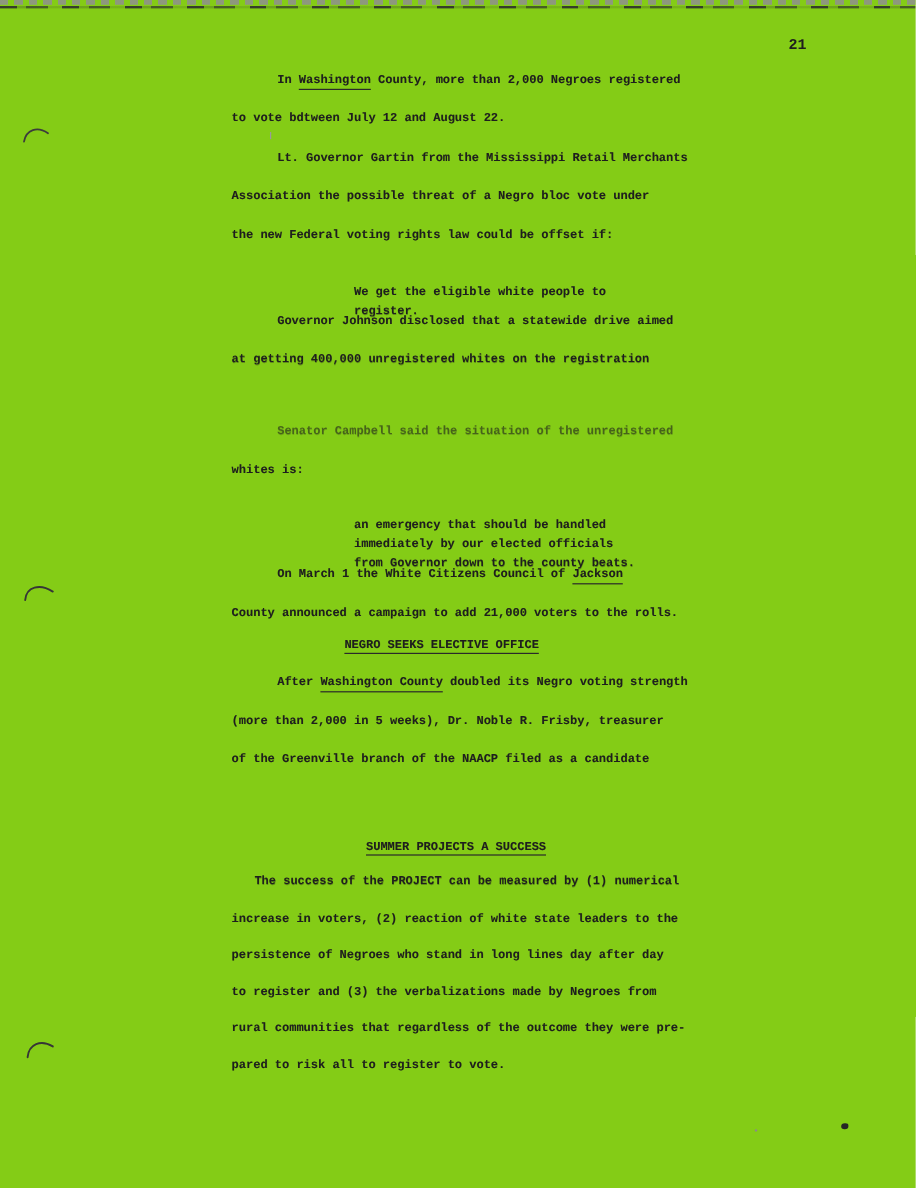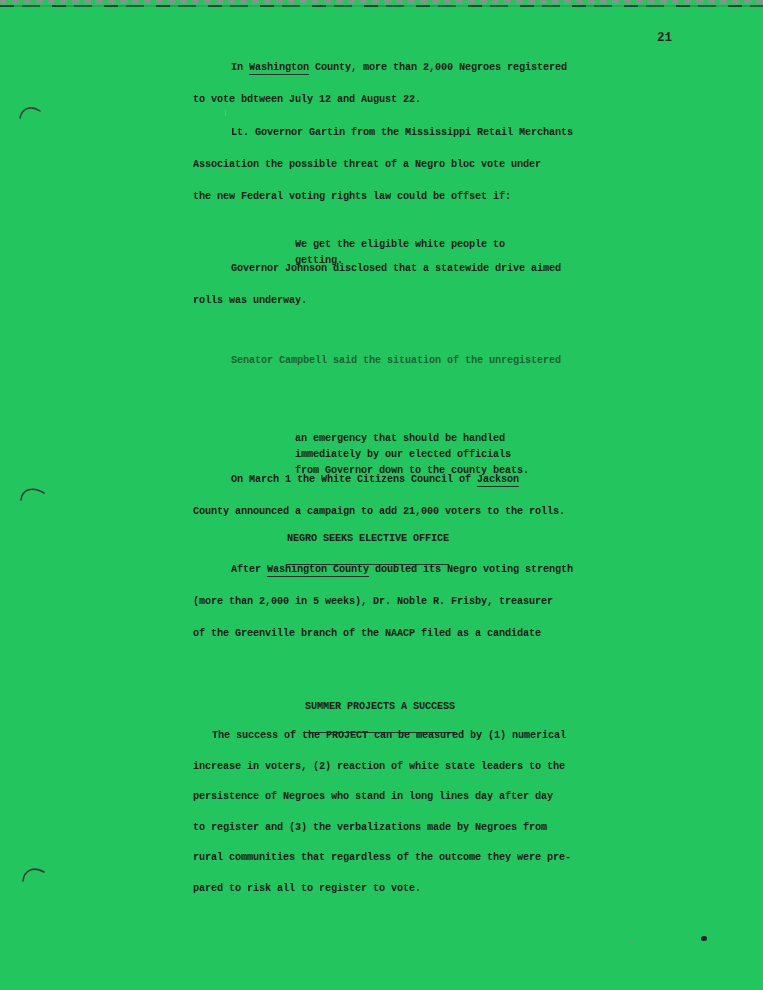--- a/index.html
+++ b/index.html
@@ -5,21 +5,21 @@
   html,body{margin:0;padding:0;}
   body{
     width:763px;height:990px;
     background:#f4f4f2;
     font-family:"Liberation Mono","DejaVu Sans Mono",monospace;
     overflow:hidden;
   }
   .page{
     position:relative;
     width:763px;height:990px;
-    background:#22c55e;
+    background:#84cc16;
     color:#1e1e1e;
   }
   
   .scan-strip{
     position:absolute;top:0;left:0;width:763px;height:4px;
     background:repeating-linear-gradient(90deg,#8f8f8f 0 7px,transparent 7px 12px);
     opacity:.85;
   }
   .scan-line{
     position:absolute;top:5px;left:0;width:763px;height:2px;
@@ -52,21 +52,21 @@
     font-size:10px;font-weight:bold;
     text-shadow:.2px .2px 0 rgba(30,30,30,.35);
   }
   .block{position:absolute;left:0;white-space:nowrap;}
   .paragraph{line-height:32px;}
   .quote{left:102px;line-height:16px;margin-top:20px;}
   .heading{line-height:16px;}
   .paragraph.indent-large .line:first-child{text-indent:38px;}
   .paragraph.indent-small .line:first-child{text-indent:19px;}
   .u{border-bottom:1.3px solid #2a2a2a;padding-bottom:1px;}
-  .heading .u{padding-bottom:20px;text-align:center;}
+  .heading .u{padding-bottom:0;text-align:center;}
   .line.faded{opacity:.6;filter:blur(.35px);}
   .blk0{top:52px;}
   .blk1{top:117px;}
   .blk2{top:217px;}
   .blk3{top:253px;}
   .blk4{top:345px;}
   .blk5{top:411px;}
   .blk6{top:464px;}
   .blk7{top:531px;left:94px;}
   .blk8{top:554px;}
@@ -88,28 +88,29 @@
         <div class="line"><span>In </span><span class="u">Washington</span><span> County, more than 2,000 Negroes registered</span></div>
         <div class="line"><span>to vote bdtween July 12 and August 22.</span></div>
       </div>
       <div class="block paragraph indent-large blk1">
         <div class="line"><span>Lt. Governor Gartin from the Mississippi Retail Merchants</span></div>
         <div class="line"><span>Association the possible threat of a Negro bloc vote under</span></div>
         <div class="line"><span>the new Federal voting rights law could be offset if:</span></div>
       </div>
       <div class="block quote blk2">
         <div class="line"><span>We get the eligible white people to</span></div>
-        <div class="line"><span>getting.</span></div>
+        <div class="line"><span>register.</span></div>
       </div>
       <div class="block paragraph indent-large blk3">
         <div class="line"><span>Governor Johnson disclosed that a statewide drive aimed</span></div>
-        <div class="line"><span>rolls was underway.</span></div>
+        <div class="line"><span>at getting 400,000 unregistered whites on the registration</span></div>
       </div>
       <div class="block paragraph indent-large blk4">
         <div class="line faded"><span>Senator Campbell said the situation of the unregistered</span></div>
+        <div class="line"><span>whites is:</span></div>
       </div>
       <div class="block quote blk5">
         <div class="line"><span>an emergency that should be handled</span></div>
         <div class="line"><span>immediately by our elected officials</span></div>
         <div class="line"><span>from Governor down to the county beats.</span></div>
       </div>
       <div class="block paragraph indent-large blk6">
         <div class="line"><span>On March 1 the White Citizens Council of </span><span class="u">Jackson</span></div>
         <div class="line"><span>County announced a campaign to add 21,000 voters to the rolls.</span></div>
       </div>

